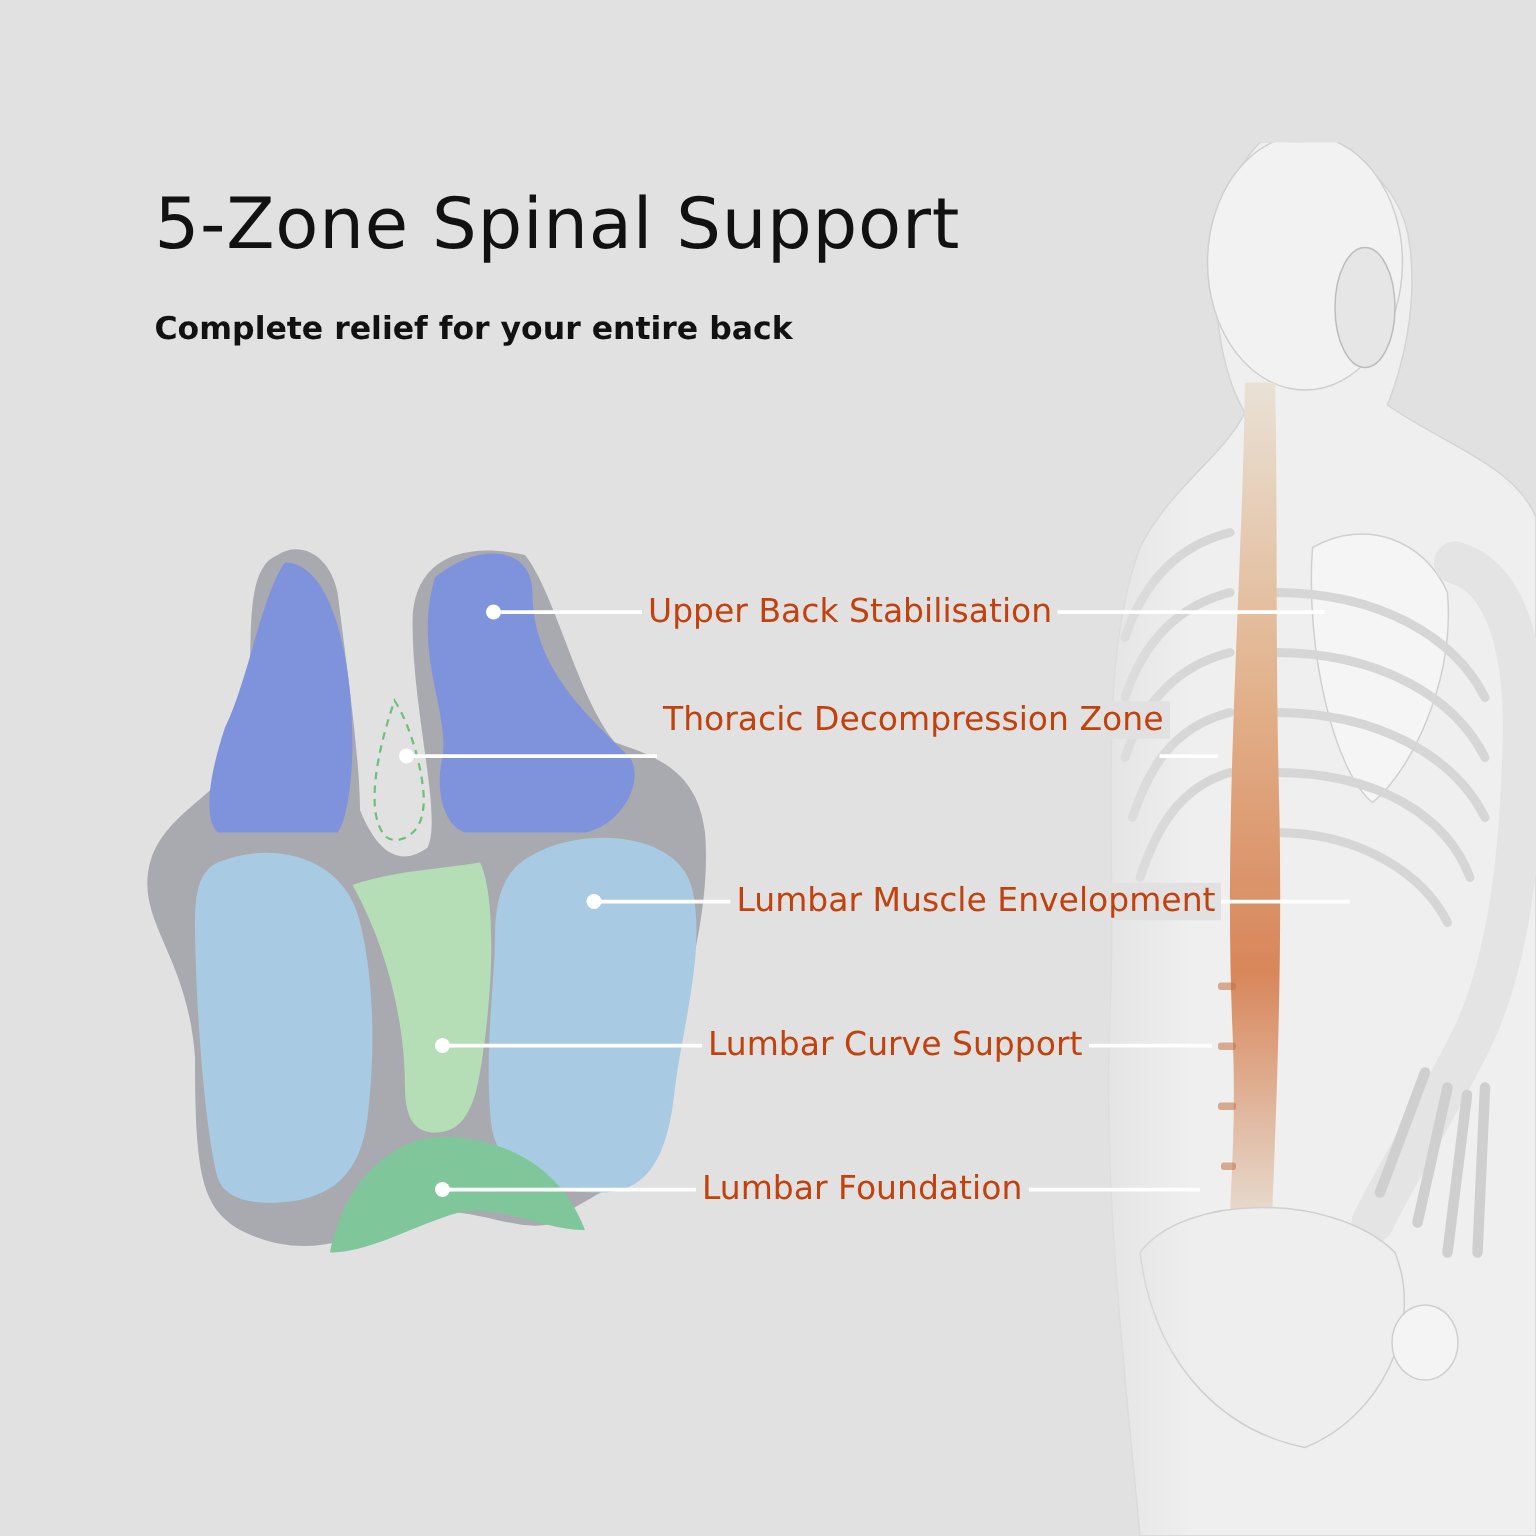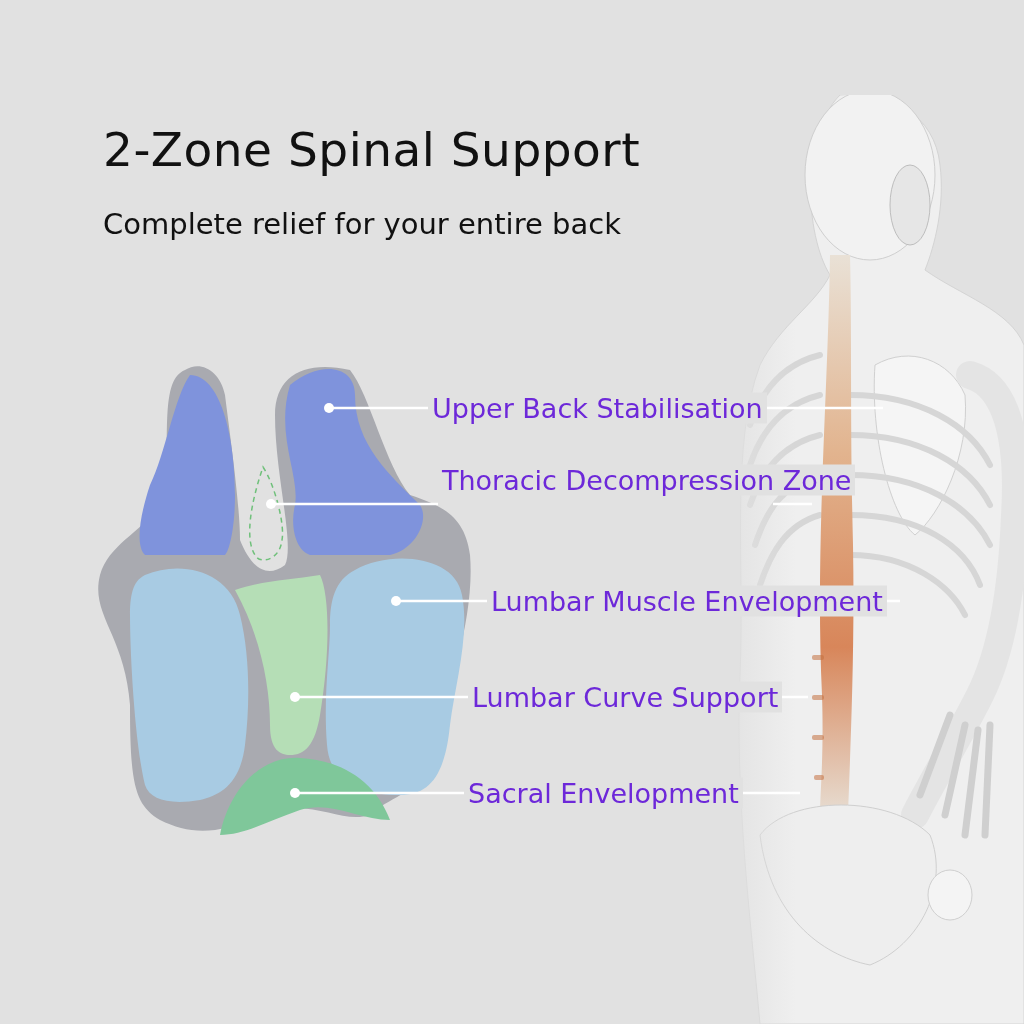--- a/index.html
+++ b/index.html
@@ -8,34 +8,34 @@
       background: #e1e1e1; position: relative;
       font-family: "DejaVu Sans", sans-serif; color: #111;
     }
     .title {
       position: absolute; left: 103px; top: 122px;
       font-size: 47px; font-weight: 500; letter-spacing: 0.5px; margin: 0;
       font-family: "DejaVu Sans", sans-serif;
     }
     .subtitle {
       position: absolute; left: 103px; top: 207px;
-      font-size: 29px; font-weight: 400; margin: 0;
+      font-size: 21px; font-weight: 700; margin: 0;
     }
     .figure { position: absolute; left: 720px; top: 95px; width: 304px; height: 929px; }
     .cushion { position: absolute; left: 90px; top: 355px; width: 400px; height: 495px; }
     .label {
-      position: absolute; font-size: 27px; color: #6d28d9; white-space: nowrap;
+      position: absolute; font-size: 22px; color: #c2410c; white-space: nowrap;
       transform: translateY(-50%); background: #e1e1e1; padding: 0 4px;
     }
     .overlay { position: absolute; left: 0; top: 0; width: 1024px; height: 1024px; pointer-events: none; }
   </style>
 </head>
 <body>
 
-<h1 class="title">2-Zone Spinal Support</h1>
+<h1 class="title">5-Zone Spinal Support</h1>
 <p class="subtitle">Complete relief for your entire back</p>
 
 <svg class="figure" viewBox="0 0 304 929">
   <defs>
     <linearGradient id="fade" x1="0" x2="1" y1="0" y2="0">
       <stop offset="0" stop-color="#e1e1e1" stop-opacity="1"></stop>
       <stop offset="0.25" stop-color="#e1e1e1" stop-opacity="0"></stop>
     </linearGradient>
     <linearGradient id="spineGrad" x1="0" x2="0" y1="0" y2="1">
       <stop offset="0" stop-color="#e9e1d6"></stop>
@@ -124,13 +124,13 @@
     <circle cx="396" cy="601" r="5"></circle>
     <circle cx="295" cy="697" r="5"></circle>
     <circle cx="295" cy="793" r="5"></circle>
   </g>
 </svg>
 
 <div class="label" style="left:428px; top:408px;">Upper Back Stabilisation</div>
 <div class="label" style="left:438px; top:480px;">Thoracic Decompression Zone</div>
 <div class="label" style="left:487px; top:601px;text-align:center;">Lumbar Muscle Envelopment</div>
 <div class="label" style="left:468px; top:697px;">Lumbar Curve Support</div>
-<div class="label" style="left:464px; top:793px;">Sacral Envelopment</div>
+<div class="label" style="left:464px; top:793px;">Lumbar Foundation</div>
 
 </body></html>

